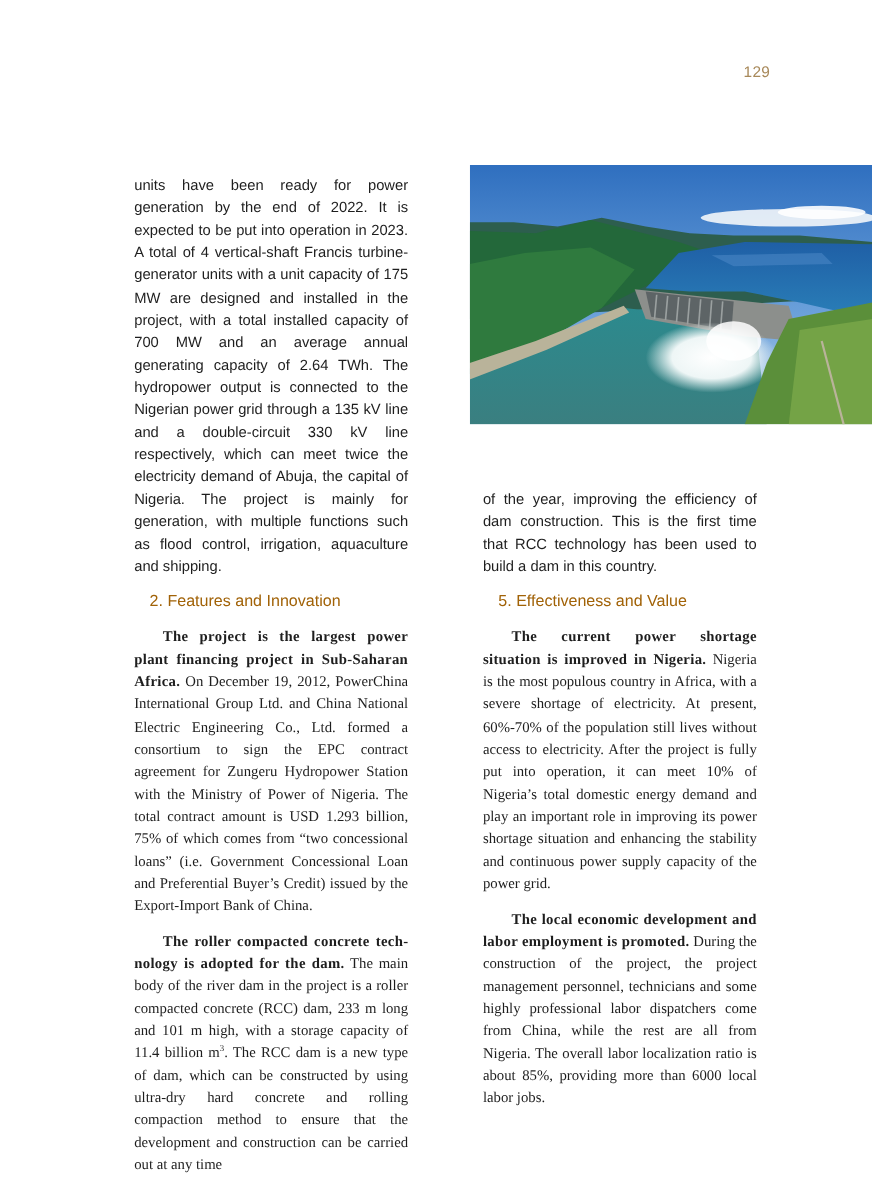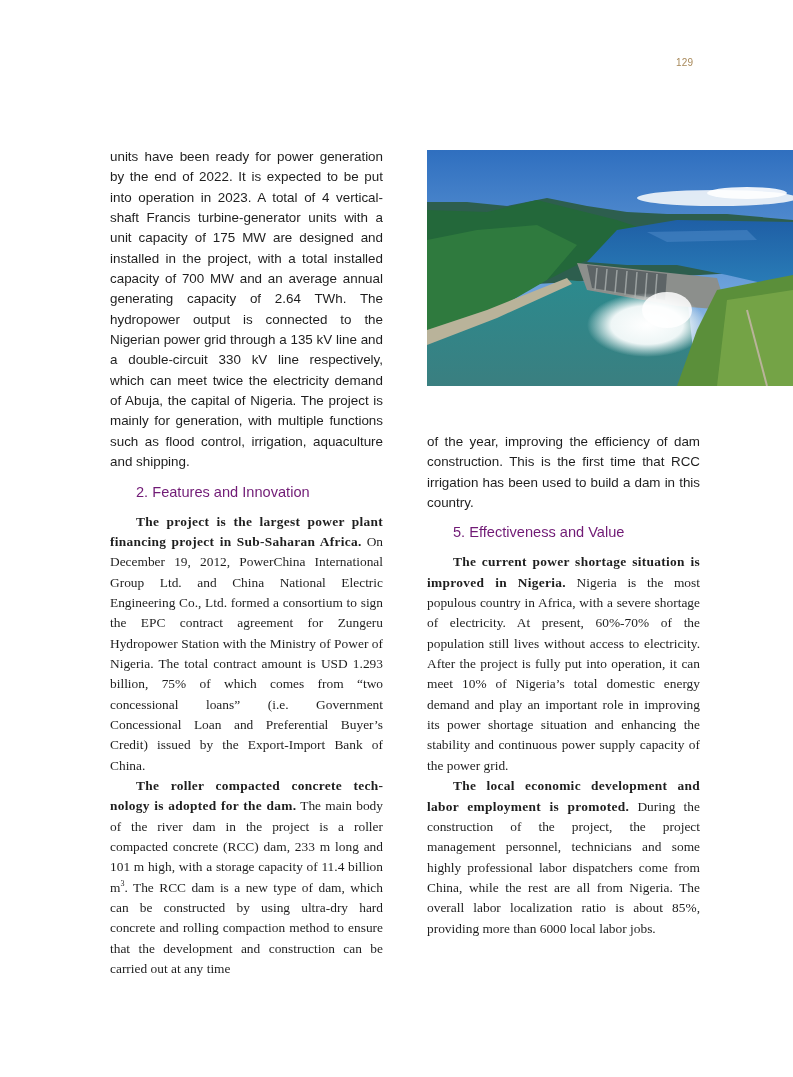--- a/index.html
+++ b/index.html
@@ -3,36 +3,36 @@
 <meta charset="utf-8">
 <style>
   html, body { margin: 0; padding: 0; background: #ffffff; }
   body {
     width: 793px; height: 1077px; position: relative; overflow: hidden;
     font-family: "Liberation Sans", sans-serif;
     color: #1e1e1e;
   }
   .page-number {
     position: absolute; left: 676px; top: 57px;
-    font-size: 10px; color: #a8895a; letter-spacing: 0.2px;
+    font-size: 14px; color: #a8895a; letter-spacing: 0.2px;
   }
   .col {
     position: absolute; width: 273px;
     font-size: 13.4px; line-height: 20.35px;
     text-align: justify; hyphens: manual;
   }
   .col-left { left: 110px; top: 147px; }
   .col-right { left: 427px; top: 432px; }
-  .col p { margin: 0; }
+  .col p { margin: 12px; }
   .col p.indent { text-indent: 26px; font-family: Liberation Serif, serif; }
   .lead { font-weight: bold; letter-spacing: 0.3px; }
   .heading {
     font-size: 14.6px; line-height: 20px;
     margin: 9px 0 10px 26px !important;
-    text-align: left; color: #701a75;
+    text-align: left; color: #a16207;
   }
   sup { font-size: 8px; line-height: 0; vertical-align: 6px; }
   .photo {
     position: absolute; left: 427px; top: 150px; width: 366px; height: 236px;
     overflow: hidden;
   }
   .photo svg { display: block; width: 100%; height: 100%; }
 </style>
 </head>
 <body>
@@ -91,17 +91,17 @@
 </div>
 
 <div class="col col-left">
   <p>units have been ready for power generation by the end of 2022. It is expected to be put into operation in 2023. A total of 4 vertical-shaft Francis turbine-generator units with a unit capacity of 175 MW are designed and installed in the project, with a total installed capacity of 700 MW and an average annual generating capacity of 2.64 TWh. The hydropower output is connected to the Nigerian power grid through a 135 kV line and a double-circuit 330 kV line respectively, which can meet twice the electricity demand of Abuja, the capital of Nigeria. The project is mainly for generation, with multiple functions such as flood control, irrigation, aquaculture and shipping.</p>
   <p class="heading">2. Features and Innovation</p>
   <p class="indent"><span class="lead">The project is the largest power plant financing project in Sub-Saharan Africa.</span><span> On December 19, 2012, PowerChina International Group Ltd. and China National Electric Engineering Co., Ltd. formed a consortium to sign the EPC contract agreement for Zungeru Hydropower Station with the Ministry of Power of Nigeria. The total contract amount is USD 1.293 billion, 75% of which comes from “two concessional loans” (i.e. Government Concessional Loan and Preferential Buyer’s Credit) issued by the Export-Import Bank of China.</span></p>
   <p class="indent"><span class="lead">The roller compacted concrete tech­nology is adopted for the dam.</span><span> The main body of the river dam in the project is a roller compacted concrete (RCC) dam, 233 m long and 101 m high, with a storage capacity of 11.4 billion m</span><sup>3</sup><span>. The RCC dam is a new type of dam, which can be constructed by using ultra-dry hard concrete and rolling compaction method to ensure that the development and construction can be carried out at any time</span></p>
 </div>
 
 <div class="col col-right">
-  <p>of the year, improving the efficiency of dam construction. This is the first time that RCC irrigation has been used to build a dam in this country.</p>
+  <p>of the year, improving the efficiency of dam construction. This is the first time that RCC technology has been used to build a dam in this country.</p>
   <p class="heading">5. Effectiveness and Value</p>
   <p class="indent"><span class="lead">The current power shortage situation is improved in Nigeria.</span><span> Nigeria is the most populous country in Africa, with a severe shortage of electricity. At present, 60%-70% of the population still lives without access to electricity. After the project is fully put into operation, it can meet 10% of Nigeria’s total domestic energy demand and play an important role in improving its power shortage situation and enhancing the stability and continuous power supply capacity of the power grid.</span></p>
   <p class="indent"><span class="lead">The local economic development and labor employment is promoted.</span><span> During the construction of the project, the project management personnel, technicians and some highly professional labor dispatchers come from China, while the rest are all from Nigeria. The overall labor localization ratio is about 85%, providing more than 6000 local labor jobs.</span></p>
 </div>
 
 </body></html>

